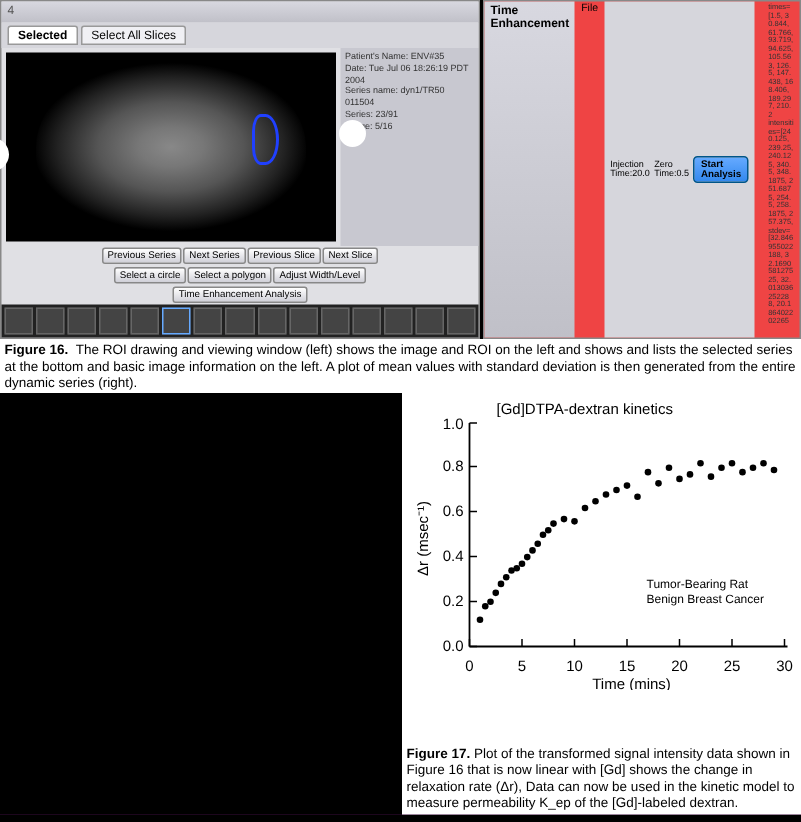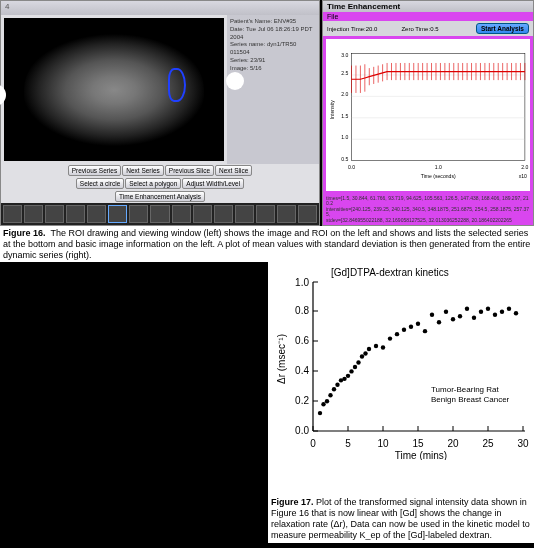--- a/index.html
+++ b/index.html
@@ -15,21 +15,21 @@
 .mri { width:180px; height:120px; background:radial-gradient(ellipse 60% 55% at 50% 50%, #888 0%, #777 20%, #555 45%, #222 70%, #000 85%); border-radius:50% 50% 45% 45%; position:relative; }
 .mri:before { content:""; position:absolute; left:-40px; top:45%; width:22px; height:22px; background:#fff; border-radius:50%; }
 .mri:after { content:""; position:absolute; right:-40px; top:35%; width:18px; height:18px; background:#fff; border-radius:50%; }
 .roi { position:absolute; right:18px; top:38px; width:18px; height:34px; border:2px solid #2040ff; border-radius:40% 60% 60% 40%; }
 .info-panel { width:92px; background:#c8c8d0; padding:3px; font-size:6px; line-height:1.3; color:#333; }
 .btn-row { display:flex; gap:1px; padding:1px 3px; justify-content:center; }
 .btn { background:linear-gradient(#fff,#d0d0d8); border:1px solid #888; font-size:6.5px; padding:1px 3px; border-radius:2px; white-space:nowrap; }
 .thumbs { display:flex; background:#222; padding:2px 1px; overflow:hidden; }
 .thumb { width:24px; height:18px; background:#444; margin:0 1px; border:1px solid #666; position:relative; }
 .thumb.sel { border:1px solid #6af; }
-.right-panel { flex:1; background:#d946ef; border:1px solid #888; margin-left:2px; display:flex; flex-direction:column; }
+.right-panel { flex:1; background:#ef4444; border:1px solid #888; margin-left:2px; display:flex; flex-direction:row; }
 .te-title { background:linear-gradient(#d8d8e0,#c0c0c8); font-size:8px; padding:1px 4px; font-weight:bold; }
 .te-bar { display:flex; align-items:center; padding:2px 4px; font-size:6.5px; gap:3px; background:#d6d6dc; }
 .te-field { flex:1; font-size:6px; }
 .te-btn { background:linear-gradient(#6af,#38e); color:#000; border:1px solid #058; padding:1px 4px; font-size:6.5px; border-radius:3px; font-weight:bold; }
 .te-chart { flex:1; margin:3px; background:#fff; position:relative; }
 .te-chart svg { width:100%; height:100%; }
 .te-footer { font-size:5px; color:#333; padding:2px 3px; line-height:1.1; word-break:break-all; }
 .caption { background:#fff; color:#000; font-size:9px; padding:2px 3px; line-height:1.2; }
 .caption b { font-weight:bold; }
 .bottom { display:flex; background:#701a75; }
@@ -38,20 +38,24 @@
 .chart17 { width:100%; height:196px; position:relative; }
 .chart17 svg { width:100%; height:100%; }
 .cap17 { font-size:9px; line-height:1.2; padding-top:1px;margin-top:36px; }
 </style>
 </head>
 <body>
 
 <div class="top">
   <div class="left-panel">
     <div class="titlebar">4</div>
+    <div class="tab-row">
+      <div class="tab active">Selected</div>
+      <div class="tab">Select All Slices</div>
+    </div>
     <div class="mid">
       <div class="image-area">
         <div class="mri">
             <div class="roi"></div>
           </div>
       </div>
       <div class="info-panel">
         <div>Patient's Name: ENV#35</div>
         <div>Date: Tue Jul 06 18:26:19 PDT 2004</div>
         <div>Series name: dyn1/TR50 011504</div>

